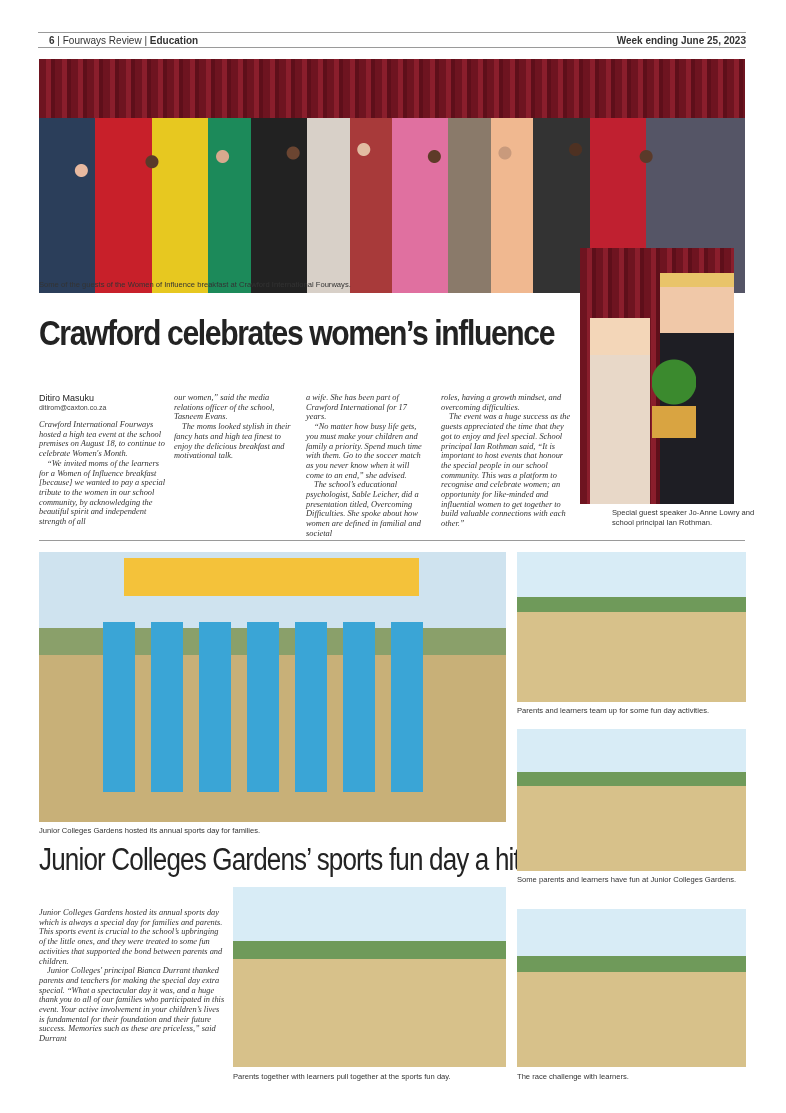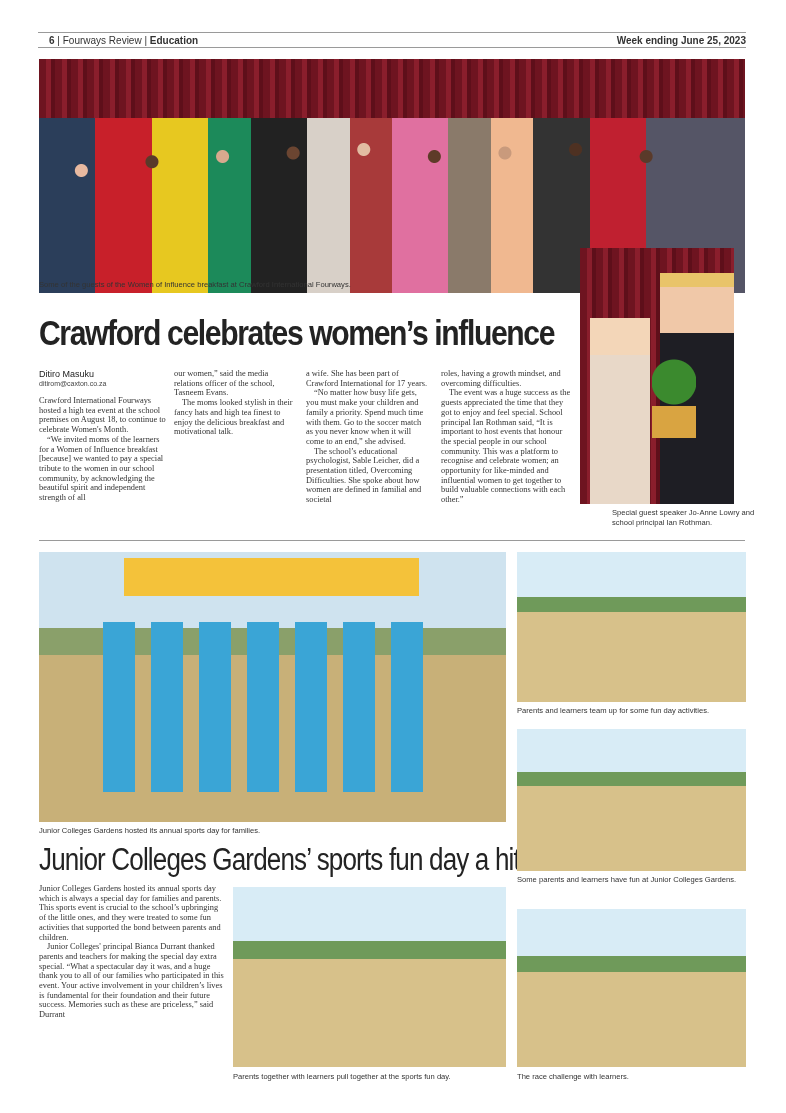--- a/index.html
+++ b/index.html
@@ -5,22 +5,22 @@
   html,body{margin:0;padding:0;background:#fff;}
   body{width:786px;height:1113px;position:relative;overflow:hidden;font-family:"Liberation Serif",serif;color:#2a2a2a;}
   .abs{position:absolute;}
   .rule{position:absolute;background:#9a9a9a;height:1px;}
   .hdr{font-family:"Liberation Sans",sans-serif;font-size:10px;color:#333;margin-left:11px;}
   .hdr b{font-weight:bold;}
   .photo{position:absolute;overflow:hidden;}
   .caption{position:absolute;font-family:"Liberation Sans",sans-serif;font-size:7.6px;color:#333;line-height:10px;}
   .headline1{position:absolute;font-family:"Liberation Sans",sans-serif;font-weight:bold;font-size:35px;letter-spacing:-1.6px;color:#232323;transform:scaleX(0.86);transform-origin:left top;white-space:nowrap;}
   .headline2{position:absolute;font-family:"Liberation Sans",sans-serif;font-weight:normal;font-size:31px;letter-spacing:-1px;color:#232323;transform:scaleX(0.84);transform-origin:left top;white-space:nowrap;}
-  .col{position:absolute;font-size:8.4px;line-height:9.7px;color:#333;}
-  .col p{margin:0;text-indent:8px;}
+  .col{position:absolute;font-size:8.4px;line-height:9.7px;color:#333;margin-top:24px;}
+  .col p{margin:0;text-indent:8px;font-style:italic;}
   .col p.first{text-indent:0;}
   .byline{font-family:"Liberation Sans",sans-serif;font-size:9px;color:#222;line-height:10px;}
   .email{font-family:"Liberation Sans",sans-serif;font-size:7px;color:#444;line-height:9px;margin-bottom:8px;}
   
   .curtain{background:repeating-linear-gradient(90deg,#6e1420 0 7px,#8a1e2c 7px 12px,#5e0f1a 12px 16px);}
   .crowd{position:absolute;left:0;right:0;bottom:0;height:75%;background:
     radial-gradient(circle at 6% 30%,#e8b9a0 0 6px,transparent 7px),
     radial-gradient(circle at 16% 25%,#5a3a2a 0 6px,transparent 7px),
     radial-gradient(circle at 26% 22%,#d7a98e 0 6px,transparent 7px),
     radial-gradient(circle at 36% 20%,#6b4531 0 6px,transparent 7px),

